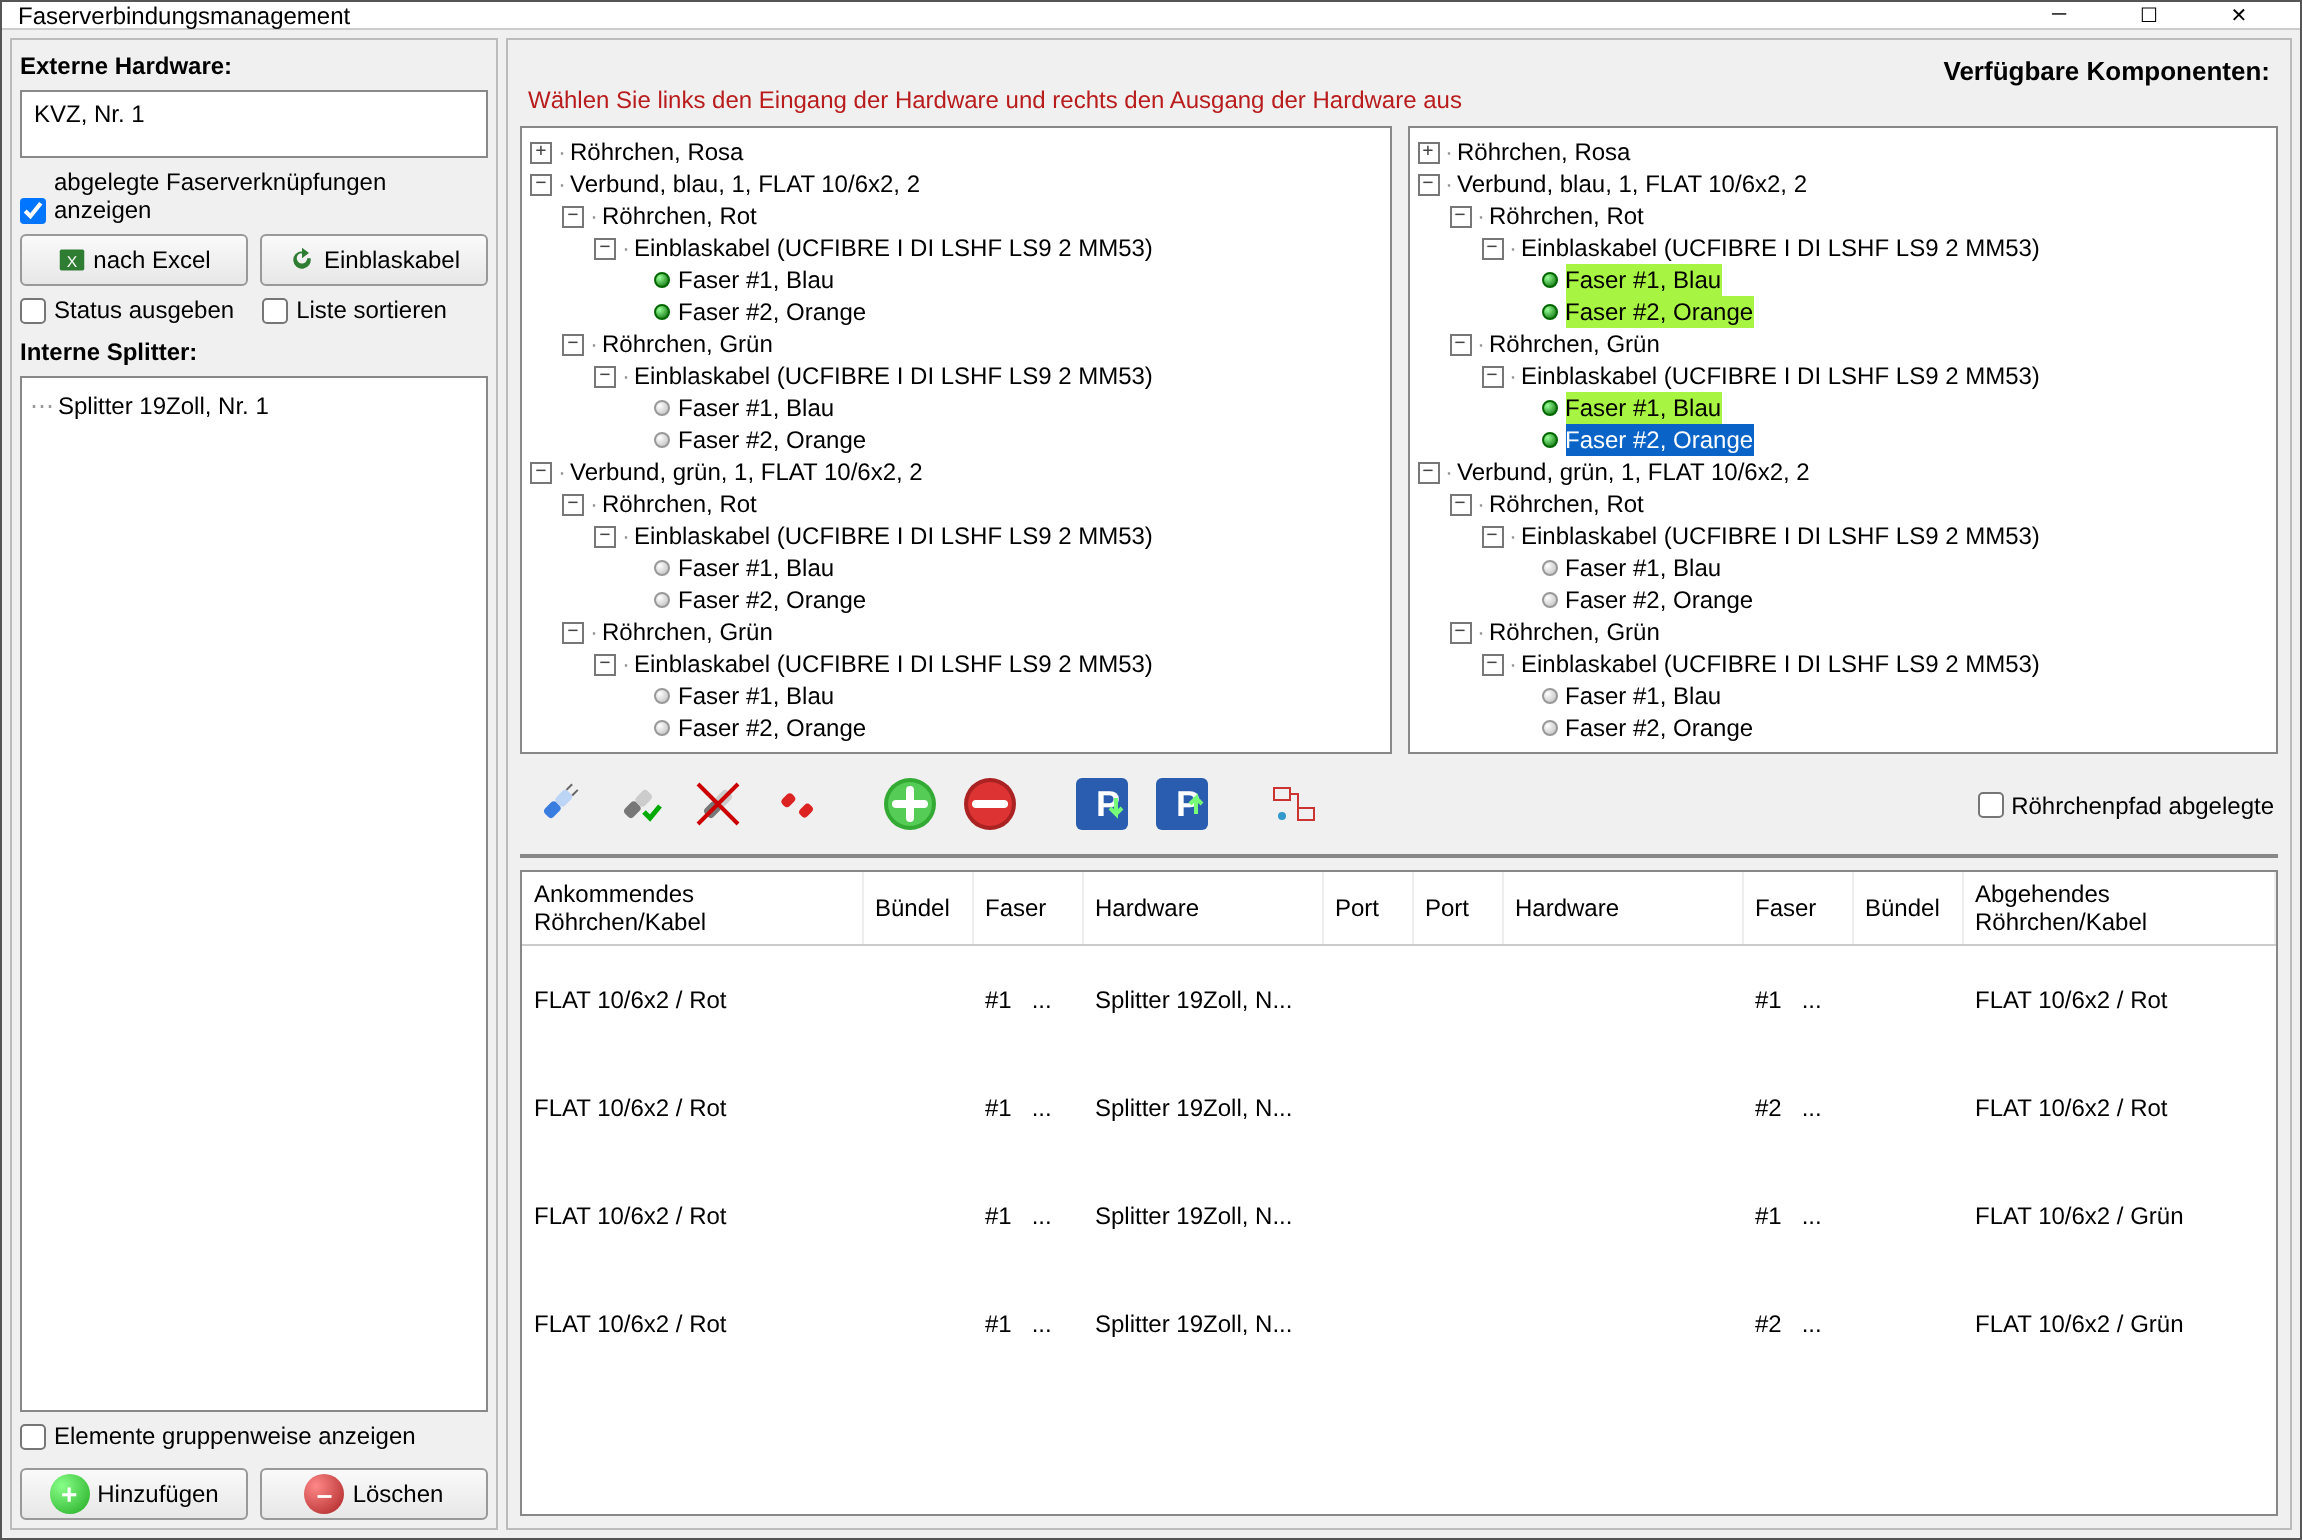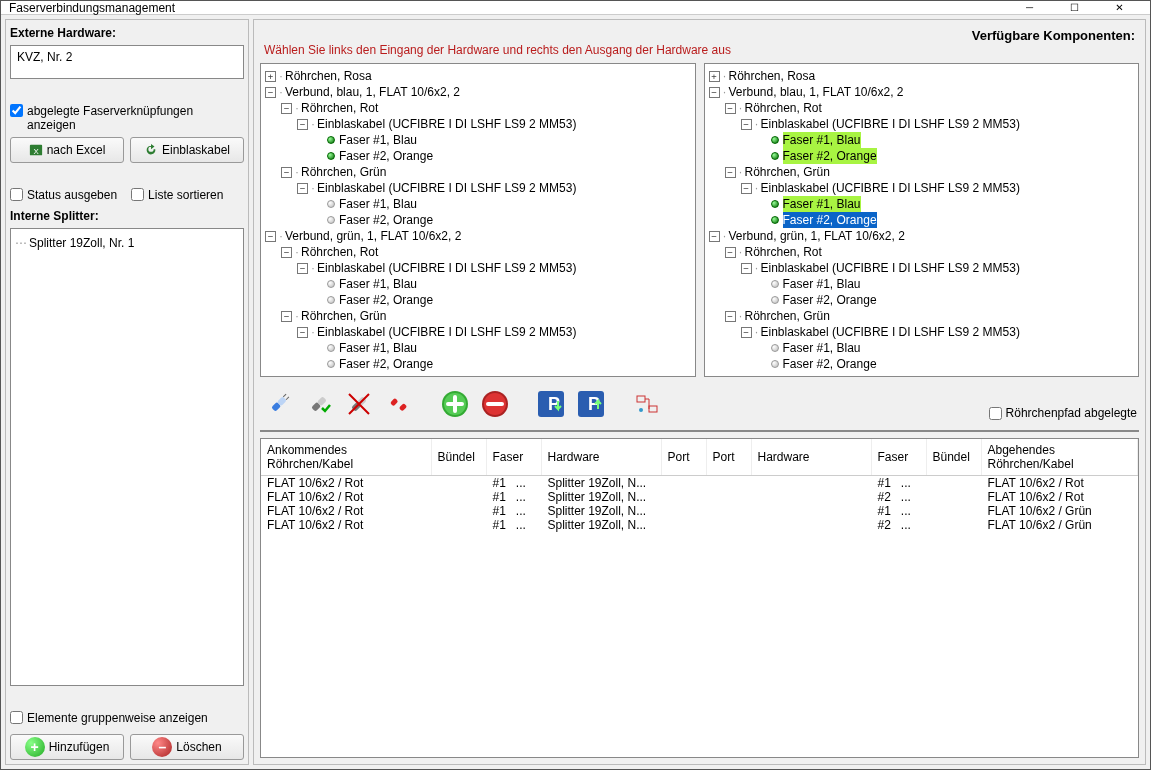--- a/index.html
+++ b/index.html
@@ -5,21 +5,21 @@
   * { box-sizing: border-box; }
   html, body { margin:0; padding:0; font-family: "Segoe UI", Tahoma, sans-serif; font-size:12px; color:#000; background:#fff; }
   .window { width:1151px; height:770px; border:1px solid #555; background:#f0f0f0; display:flex; flex-direction:column; }
   .titlebar { height:14px; background:#fff; border-bottom:1px solid #ccc; display:flex; align-items:center; padding:0 8px; }
   .titlebar .title { flex:1; font-size:12px; color:#000; }
   .titlebar .win-btn { width:45px; height:29px; display:flex; align-items:center; justify-content:center; color:#000; font-family:"Segoe UI Symbol", sans-serif; font-size:10px; }
   .body { flex:1; display:flex; padding:4px; gap:4px; overflow:hidden; }
   .left-panel { width:244px; border:1px solid #bbb; background:#f0f0f0; display:flex; flex-direction:column; padding:4px; gap:3px; }
   .section-label { font-weight:bold; font-size:12px; padding:2px 0; }
   .txt-box { background:#fff; border:1px solid #888; padding:4px 6px; min-height:34px; font-size:12px; }
-  .chk-row { display:flex; align-items:flex-start; gap:4px; padding:2px 0;margin-top:20px; }
+  .chk-row { display:flex; align-items:flex-end; gap:4px; padding:2px 0; }
   .chk-row input { margin:0; }
   .btn-row { display:flex; gap:6px; }
   .btn { flex:1; height:26px; background:linear-gradient(#fafafa,#e7e7e7); border:1px solid #999; border-radius:3px; display:flex; align-items:center; justify-content:center; gap:4px; font-size:12px; cursor:default; }
   .btn .ico { width:14px; height:14px; display:inline-block; }
   .tree-box { flex:1; background:#fff; border:1px solid #888; padding:6px 4px; overflow:auto; font-size:12px; }
   .right-panel { flex:1; border:1px solid #bbb; background:#f0f0f0; display:flex; flex-direction:column; padding:6px; gap:4px; overflow:hidden;}
   .comp-head { padding:2px 4px;}
   .comp-head .t1 { font-weight:bold; font-size:13px;text-align:right;}
   .comp-head .t2 { font-size:12px; color:#b91c1c; }
   .trees { flex:0 0 310px; display:flex; gap:8px; }
@@ -34,21 +34,21 @@
   .hl-green { background:#a8f442; }
   .hl-sel { background:#0a64c8; color:#fff; }
   .toolbar { display:flex; align-items:center; gap:6px; padding:4px 2px 2px; }
   .tb-btn { width:34px; height:34px; border:1px solid transparent; border-radius:3px; display:flex; align-items:center; justify-content:center; }
   .tb-sep { width:10px; }
   .tb-right { margin-left:auto; display:flex; align-items:center; gap:4px; }
   hr.split { border:none; border-top:2px solid #888; margin:2px 0; }
   .table-wrap { flex:1; background:#fff; border:1px solid #888; overflow:auto; }
   table { border-collapse:collapse; width:100%; font-size:12px;}
   thead th { text-align:left; font-weight:normal; background:#fff; border-bottom:1px solid #ccc; border-right:1px solid #eee; padding:4px 6px; position:sticky; top:0;}
-  tbody td { padding:0 6px; border-right:1px solid transparent; white-space:nowrap;}
+  tbody td { padding:20px 6px; border-right:1px solid transparent; white-space:nowrap;}
   .bottom-row { display:flex; gap:6px; padding-top:4px;}
   .circle-ico { width:20px; height:20px; border-radius:50%; display:inline-flex; align-items:center; justify-content:center; color:#fff; font-weight:bold; font-size:14px;}
   .circle-ico.add { background:radial-gradient(circle at 30% 30%, #8f8, #2a2);}
   .circle-ico.del { background:radial-gradient(circle at 30% 30%, #f88, #a22);}
   svg { display:block; }
 </style>
 </head>
 <body>
 
 <div class="window">
@@ -57,21 +57,21 @@
     <div class="title">Faserverbindungsmanagement</div>
     <div class="win-btn">─</div>
     <div class="win-btn">☐</div>
     <div class="win-btn close">✕</div>
   </div>
 
   <div class="body">
 
     <div class="left-panel">
       <div class="section-label">Externe Hardware:</div>
-      <div class="txt-box">KVZ, Nr. 2</div>
+      <div class="txt-box">KVZ, Nr. 1</div>
 
       <label class="chk-row">
         <input type="checkbox" checked="" style="">
         <span>abgelegte Faserverknüpfungen anzeigen</span>
       </label>
 
       <div class="btn-row">
         <div class="btn">
           <span class="ico">
             <svg viewBox="0 0 16 16" width="14" height="14">

